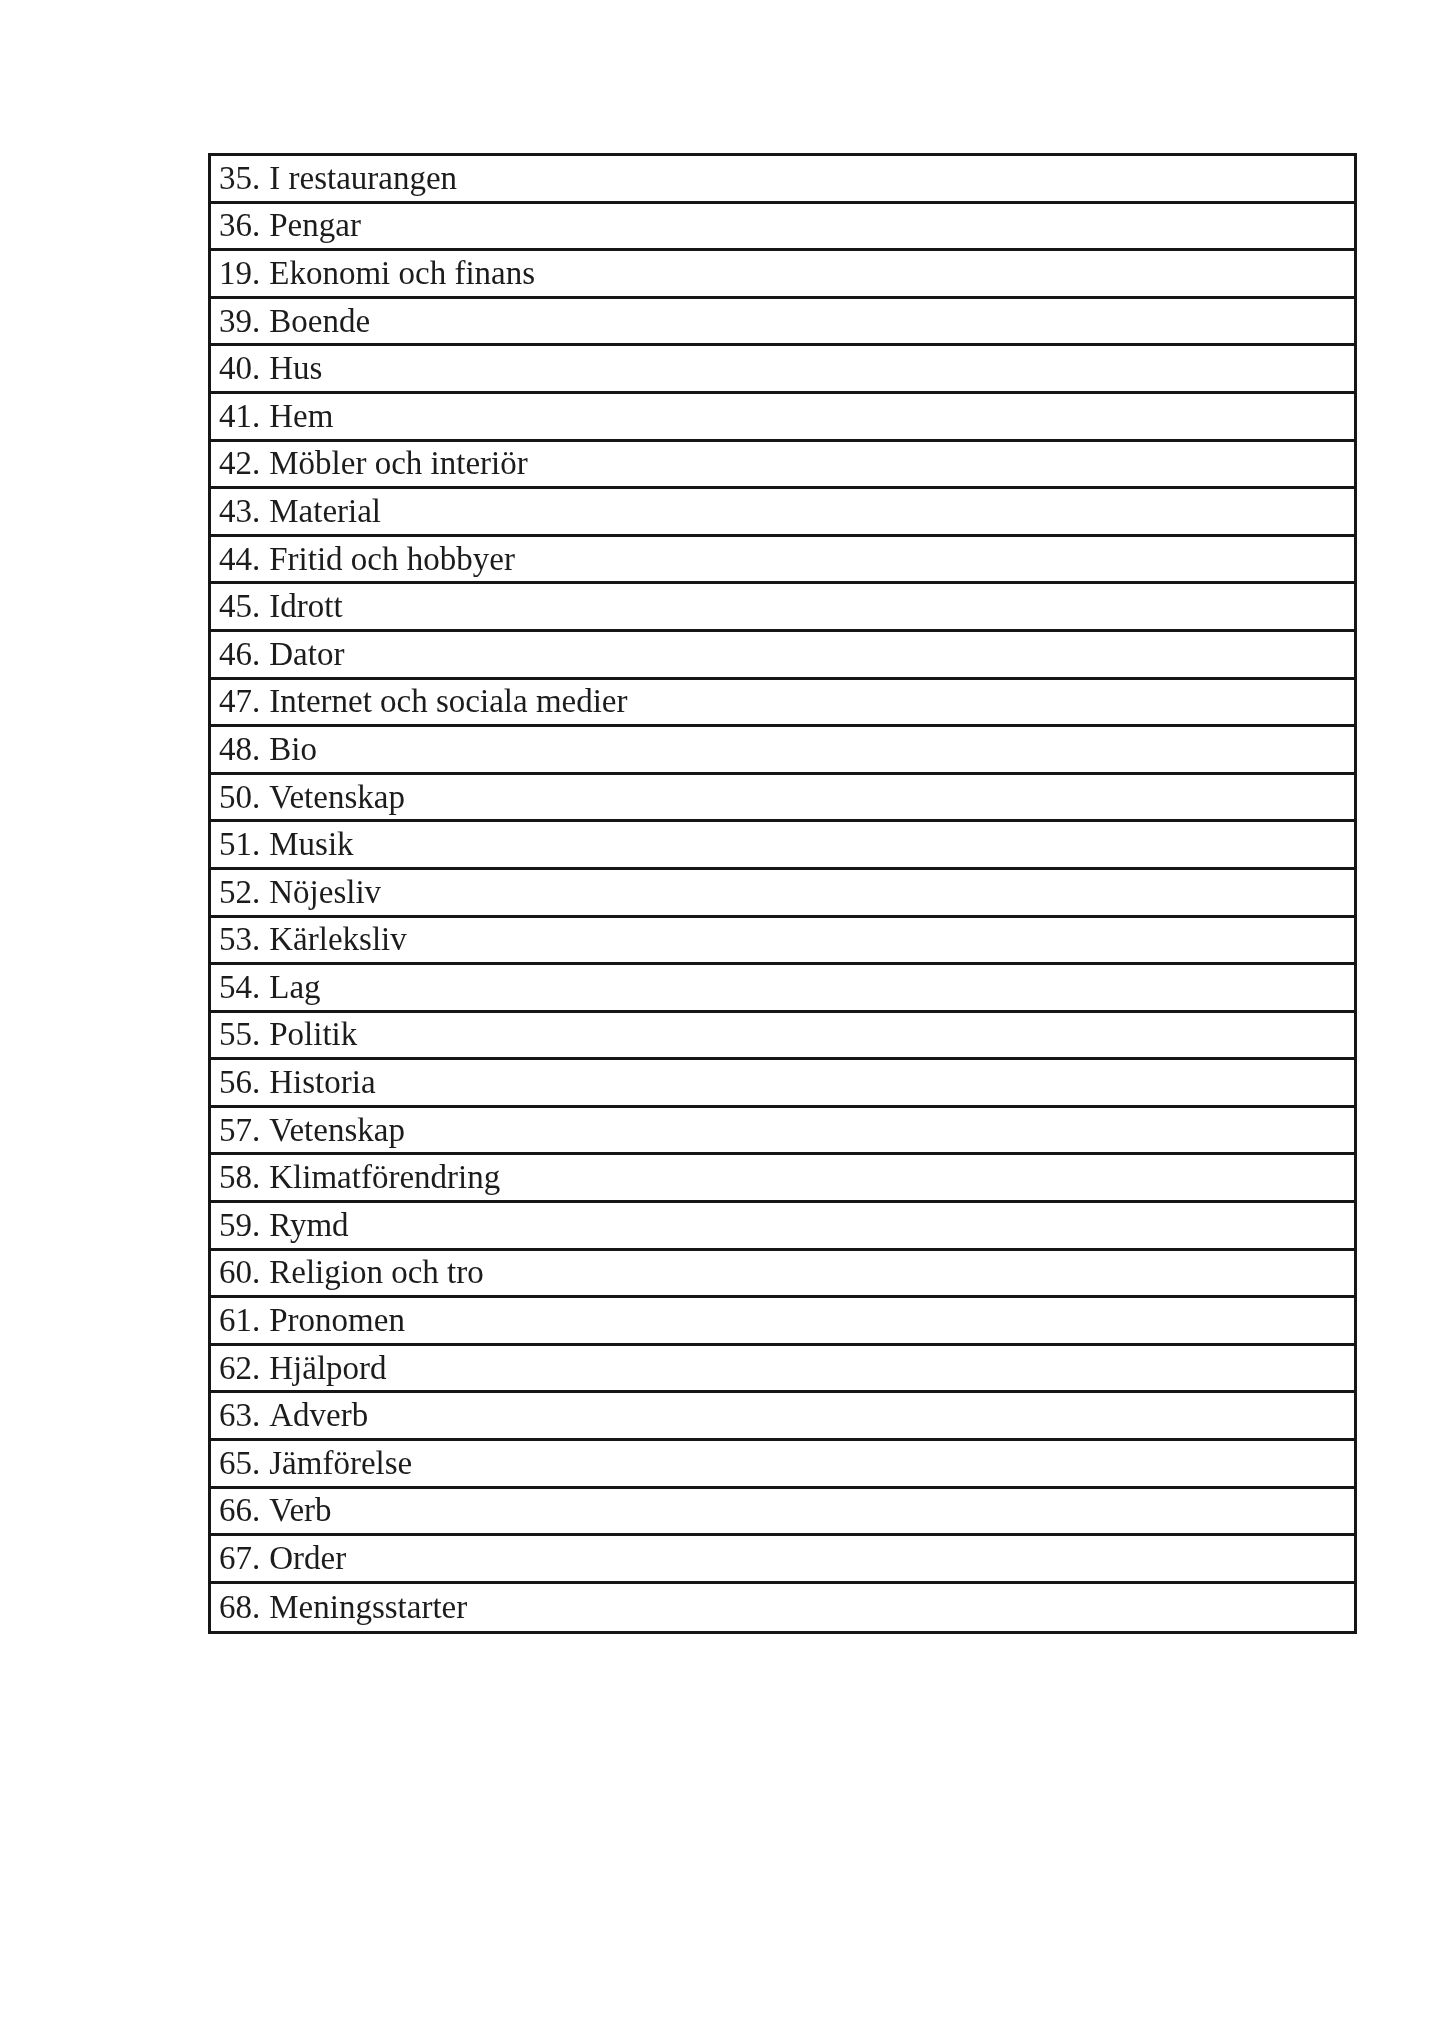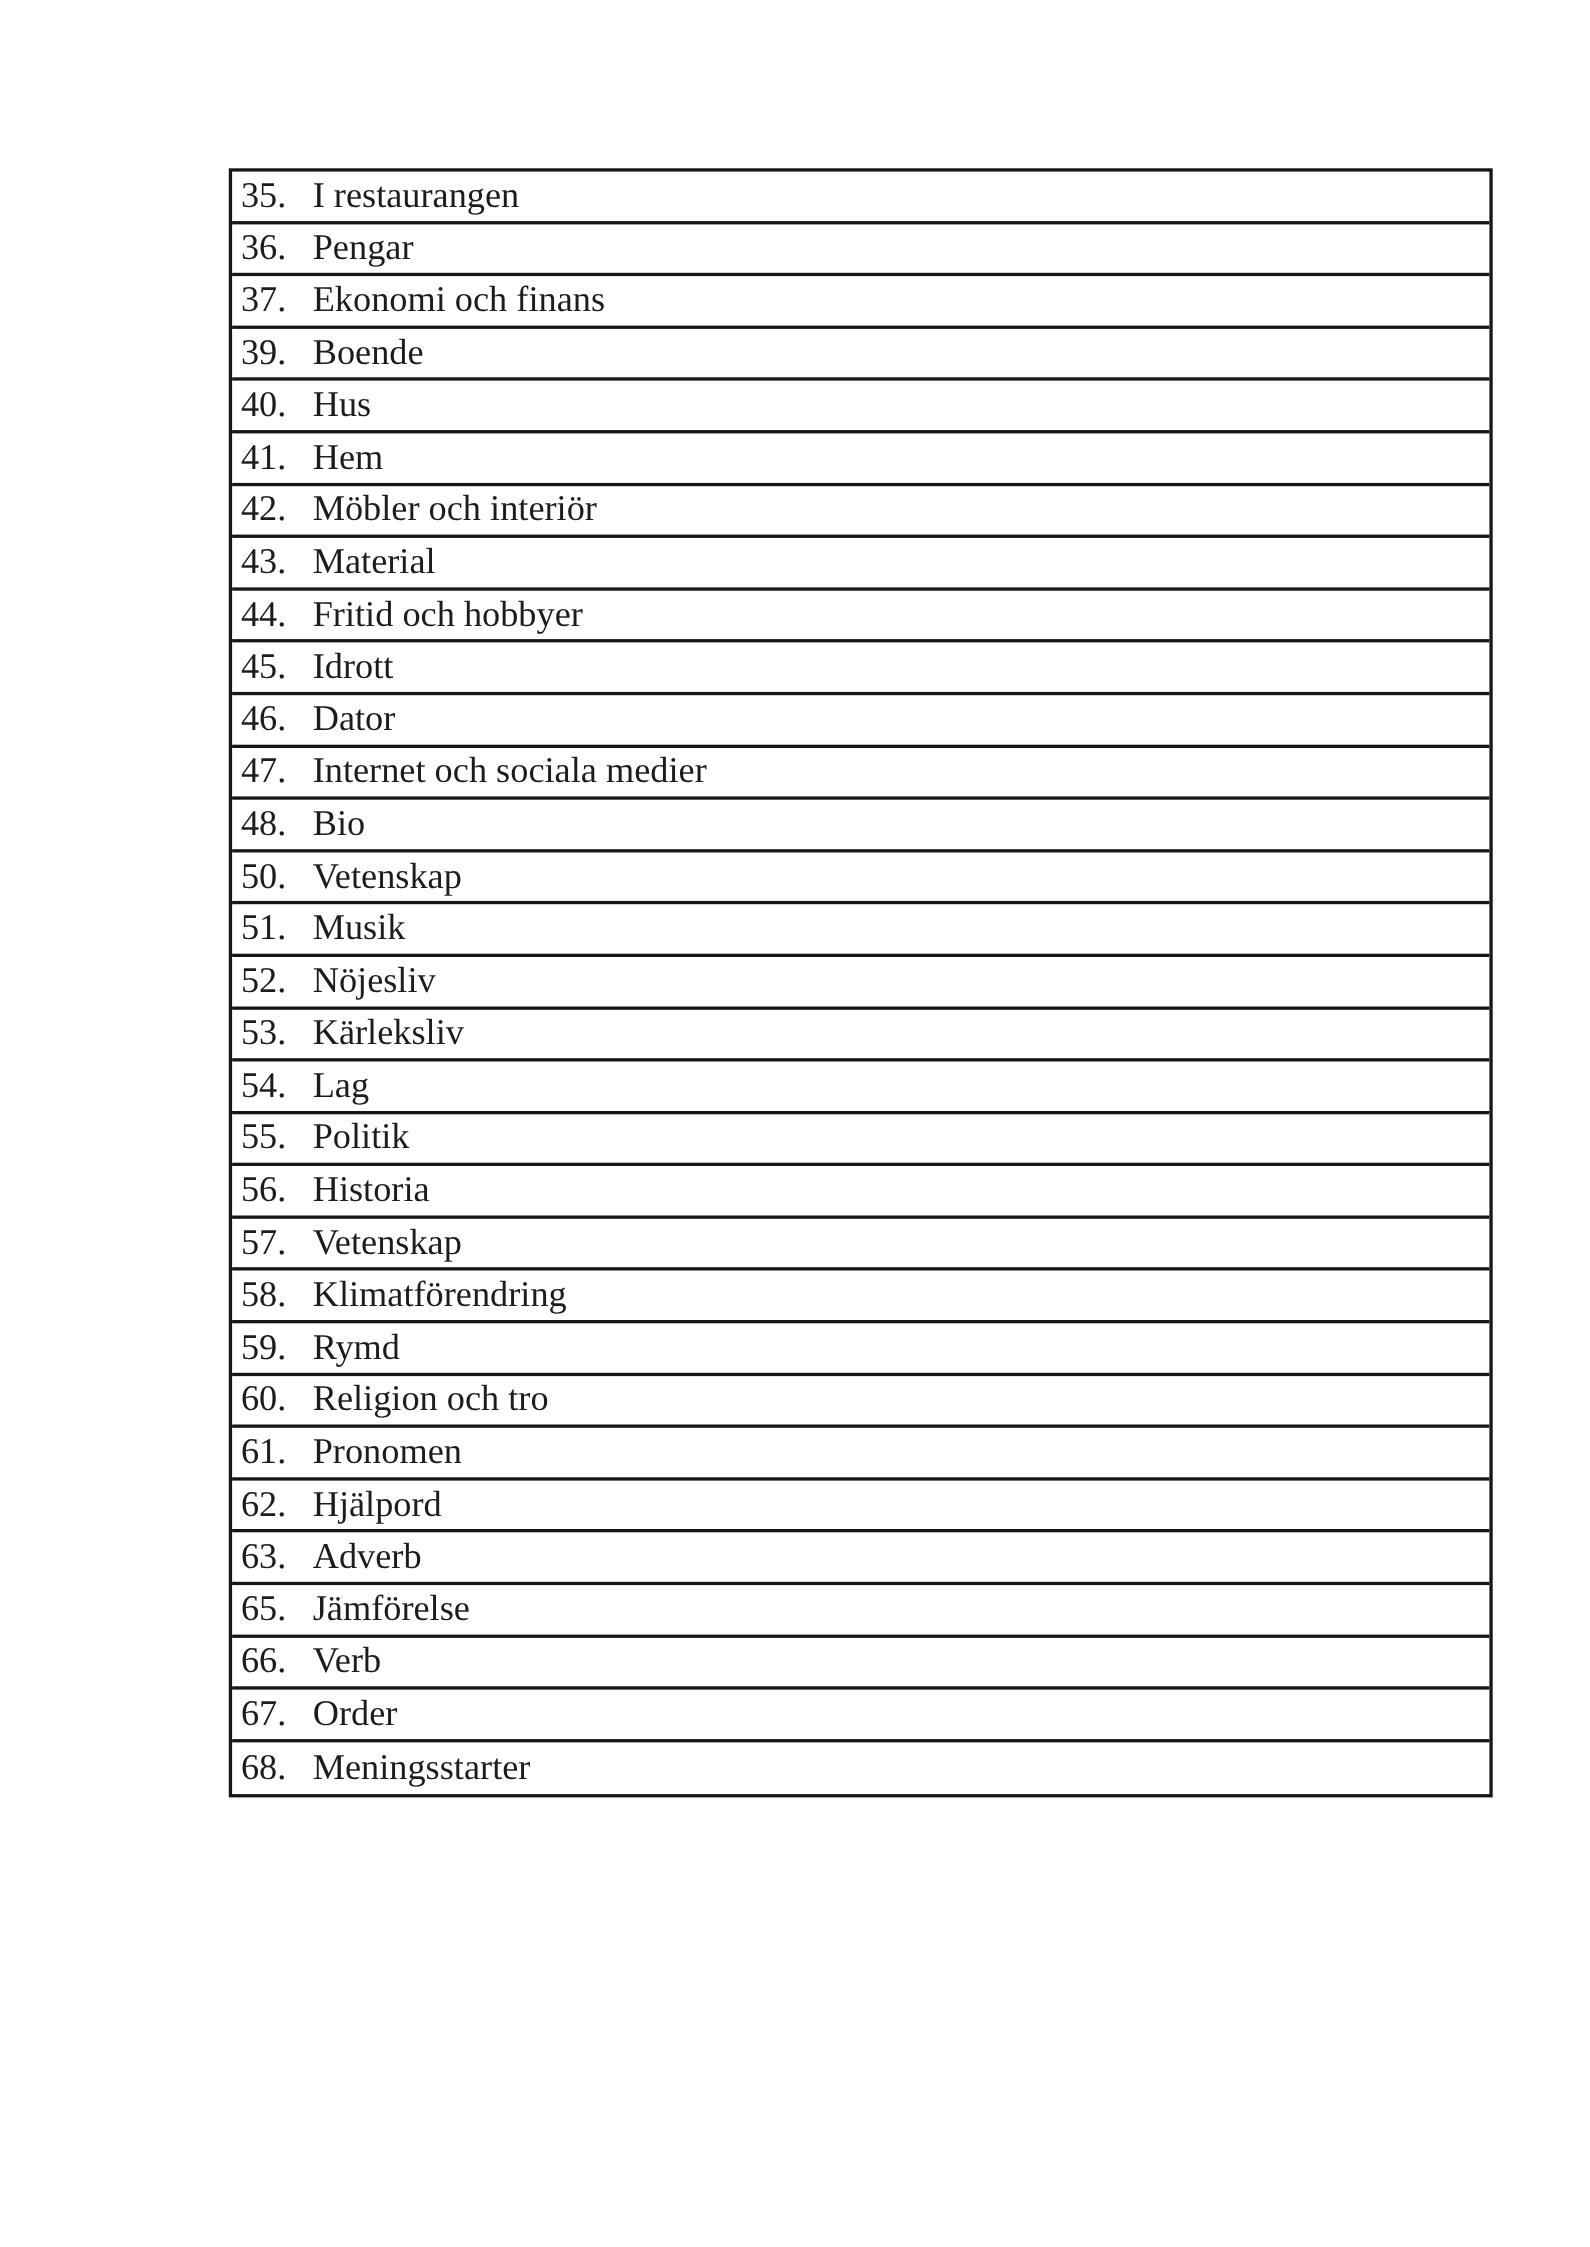--- a/index.html
+++ b/index.html
@@ -33,38 +33,38 @@
     font-size: 33px;
     color: #1c1c1c;
     white-space: nowrap;
     overflow: hidden;
   }
   .row:last-child {
     border-bottom: none;
     border-radius: 10px;
   }
   .num {
-    margin-right: 24px;
+    margin-right: 9px;
   }
 </style>
 </head>
 <body>
 
 <div class="page">
   <div class="topics-table">
     <div class="row">
         <span class="num">35.</span>
         <span class="title">I restaurangen</span>
       </div>
     <div class="row">
         <span class="num">36.</span>
         <span class="title">Pengar</span>
       </div>
     <div class="row">
-        <span class="num">37.</span>
+        <span class="num">19.</span>
         <span class="title">Ekonomi och finans</span>
       </div>
     <div class="row">
         <span class="num">39.</span>
         <span class="title">Boende</span>
       </div>
     <div class="row">
         <span class="num">40.</span>
         <span class="title">Hus</span>
       </div>

